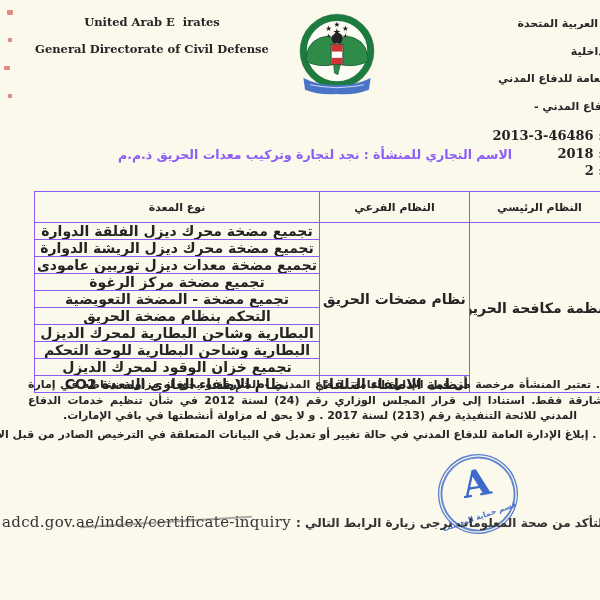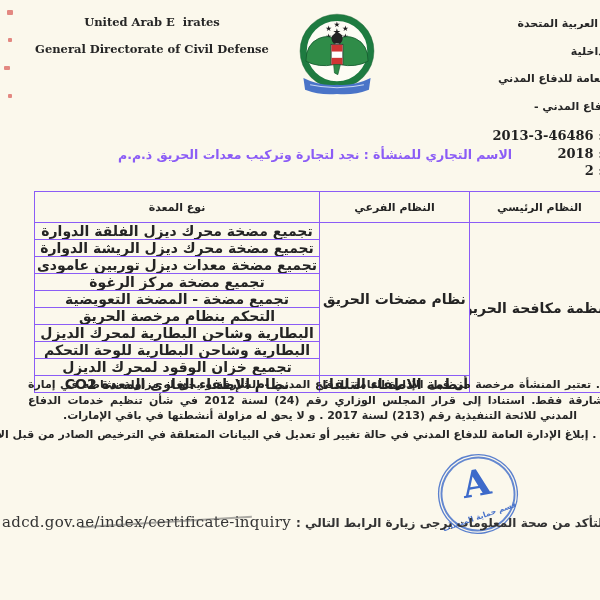--- a/index.html
+++ b/index.html
@@ -147,21 +147,21 @@
       <tr>
           <td>تجميع مضخة معدات ديزل توربين عامودي</td>
         </tr>
       <tr>
           <td>تجميع مضخة مركز الرغوة</td>
         </tr>
       <tr>
           <td>تجميع مضخة - المضخة التعويضية</td>
         </tr>
       <tr>
-          <td>التحكم بنظام مرخصة الحريق</td>
+          <td>التحكم بنظام مضخة الحريق</td>
         </tr>
       <tr>
           <td>البطارية وشاحن البطارية لمحرك الديزل</td>
         </tr>
       <tr>
           <td>البطارية وشاحن البطارية للوحة التحكم</td>
         </tr>
       <tr>
           <td>تجميع خزان الوقود لمحرك الديزل</td>
         </tr>

